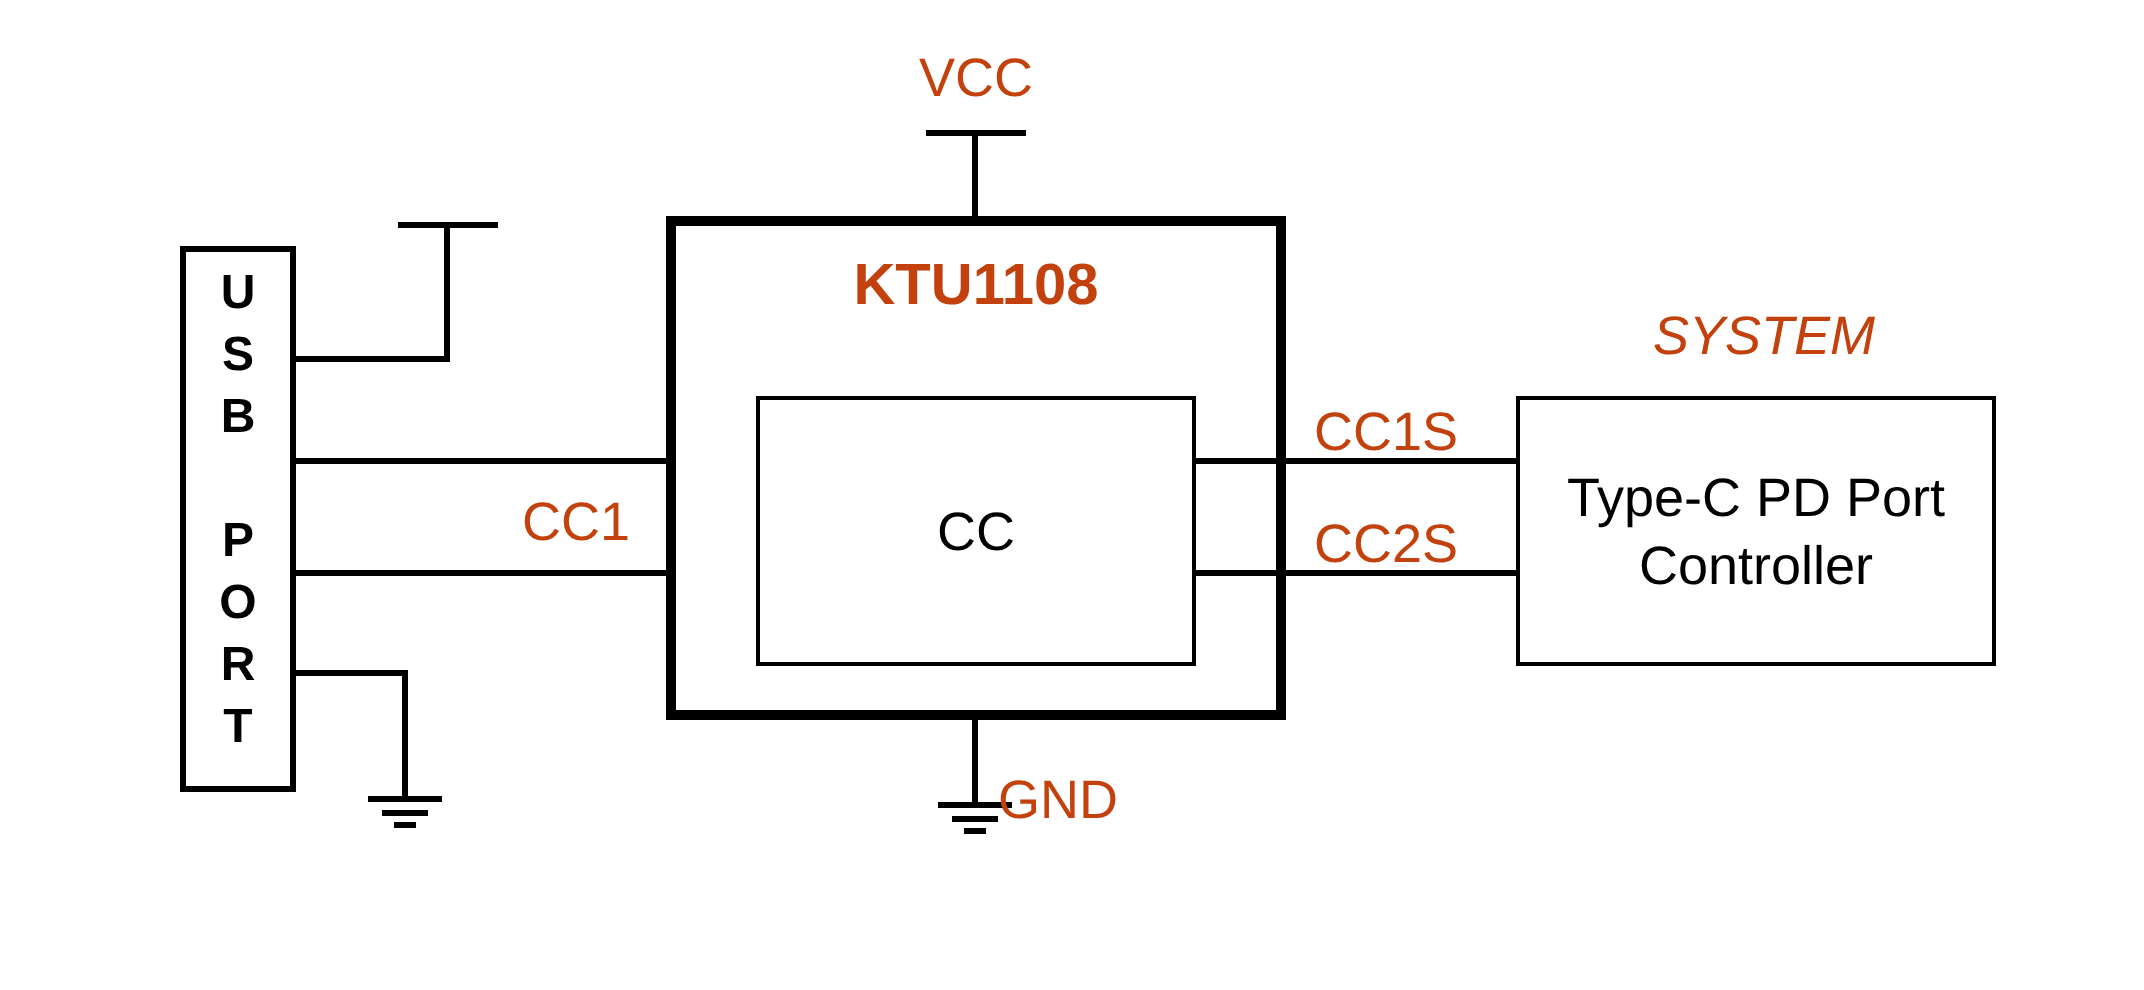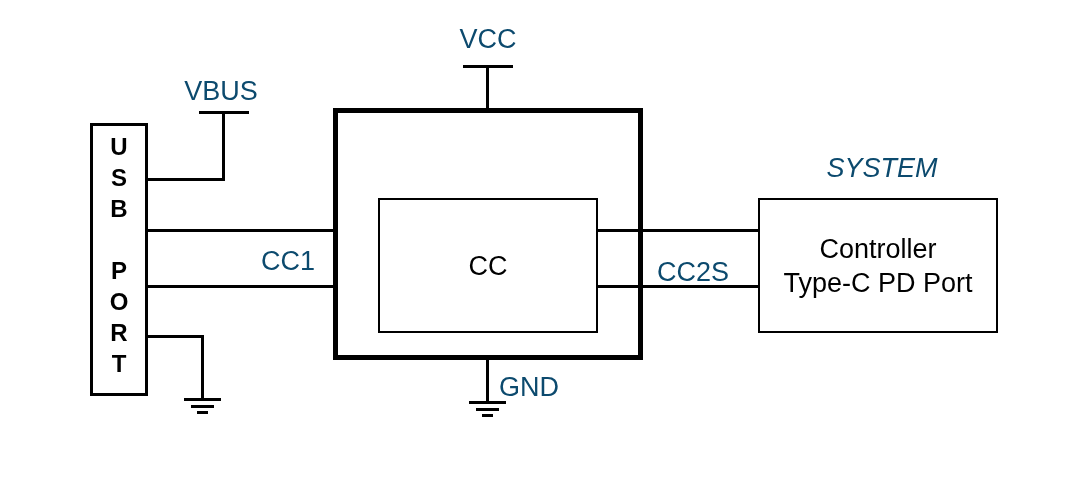--- a/index.html
+++ b/index.html
@@ -9,21 +9,21 @@
     height: 495px;
     background: #ffffff;
     font-family: "Liberation Sans", sans-serif;
     color: #000000;
     overflow: hidden;
   }
   .lbl {
     position: absolute;
     font-size: 27px;
     line-height: 30px;
-    color: #0c4a6e;
+    color: #c2410c;
     white-space: nowrap;
   }
   .center { text-align: center; }
   .right  { text-align: right; }
   .wire   { position: absolute; background: #000000; }
   .box    { position: absolute; background: #ffffff; box-sizing: border-box; }
 
   
   #ktu-block  { left: 333px; top: 108px; width: 310px; height: 252px; border: 5px solid #000000; }
   #ktu-title  { left: 333px; top: 128px; width: 310px; font-weight: bold; font-size: 29px; }
@@ -56,21 +56,20 @@
 </style>
 </head>
 <body>
 
 <div id="canvas">
 
   <div class="lbl center" style="left:448px; top:24px; width:80px;">VCC</div>
   <div class="wire" style="left:463px; top:65px; width:50px; height:3px;"></div>
   <div class="wire" style="left:486px; top:65px; width:3px; height:45px;"></div>
 
-  <div class="lbl center" style="left:178px; top:76px; width:86px;">VBUS</div>
   <div class="wire" style="left:199px; top:111px; width:50px; height:3px;"></div>
   <div class="wire" style="left:222px; top:111px; width:3px; height:70px;"></div>
   <div class="wire" style="left:148px; top:178px; width:77px; height:3px;"></div>
 
   <div class="box" id="usb-block">
     <div>U</div>
     <div>S</div>
     <div>B</div>
     <div id="usb-word-gap"></div>
     <div>P</div>
@@ -86,38 +85,40 @@
 
   <div class="wire" style="left:148px; top:335px; width:56px; height:3px;"></div>
   <div class="wire" style="left:201px; top:335px; width:3px; height:65px;"></div>
   <div>
     <div class="wire" style="left:184px; top:398px; width:37px; height:3px;"></div>
     <div class="wire" style="left:191px; top:405px; width:23px; height:3px;"></div>
     <div class="wire" style="left:197px; top:411px; width:11px; height:3px;"></div>
   </div>
 
   <div class="box" id="ktu-block"></div>
+  <div class="lbl center" id="ktu-title">KTU1108</div>
 
   <div class="box" id="ccsw-block">
     <div>CC</div>
   </div>
 
   <div class="wire" style="left:486px; top:358px; width:3px; height:45px;"></div>
   <div>
     <div class="wire" style="left:469px; top:401px; width:37px; height:3px;"></div>
     <div class="wire" style="left:476px; top:408px; width:23px; height:3px;"></div>
     <div class="wire" style="left:482px; top:414px; width:11px; height:3px;"></div>
   </div>
-  <div class="lbl" style="left:499px; top:372px;">GND</div>
+  <div class="lbl" style="left:499px; top:385px;">GND</div>
 
   <div class="wire" style="left:598px; top:229px; width:160px; height:3px;"></div>
+  <div class="lbl" style="left:657px; top:201px; width:100px;">CC1S</div>
 
   <div class="wire" style="left:598px; top:285px; width:160px; height:3px;"></div>
   <div class="lbl" style="left:657px; top:257px; width:100px;">CC2S</div>
 
   <div class="lbl center" style="left:822px; top:153px; width:120px;font-style:italic;">SYSTEM</div>
 
   <div class="box" id="pdc-block">
+    <div>Type-C PD Port</div>
     <div>Controller</div>
-    <div>Type-C PD Port</div>
   </div>
 
 </div>
 
 </body></html>

